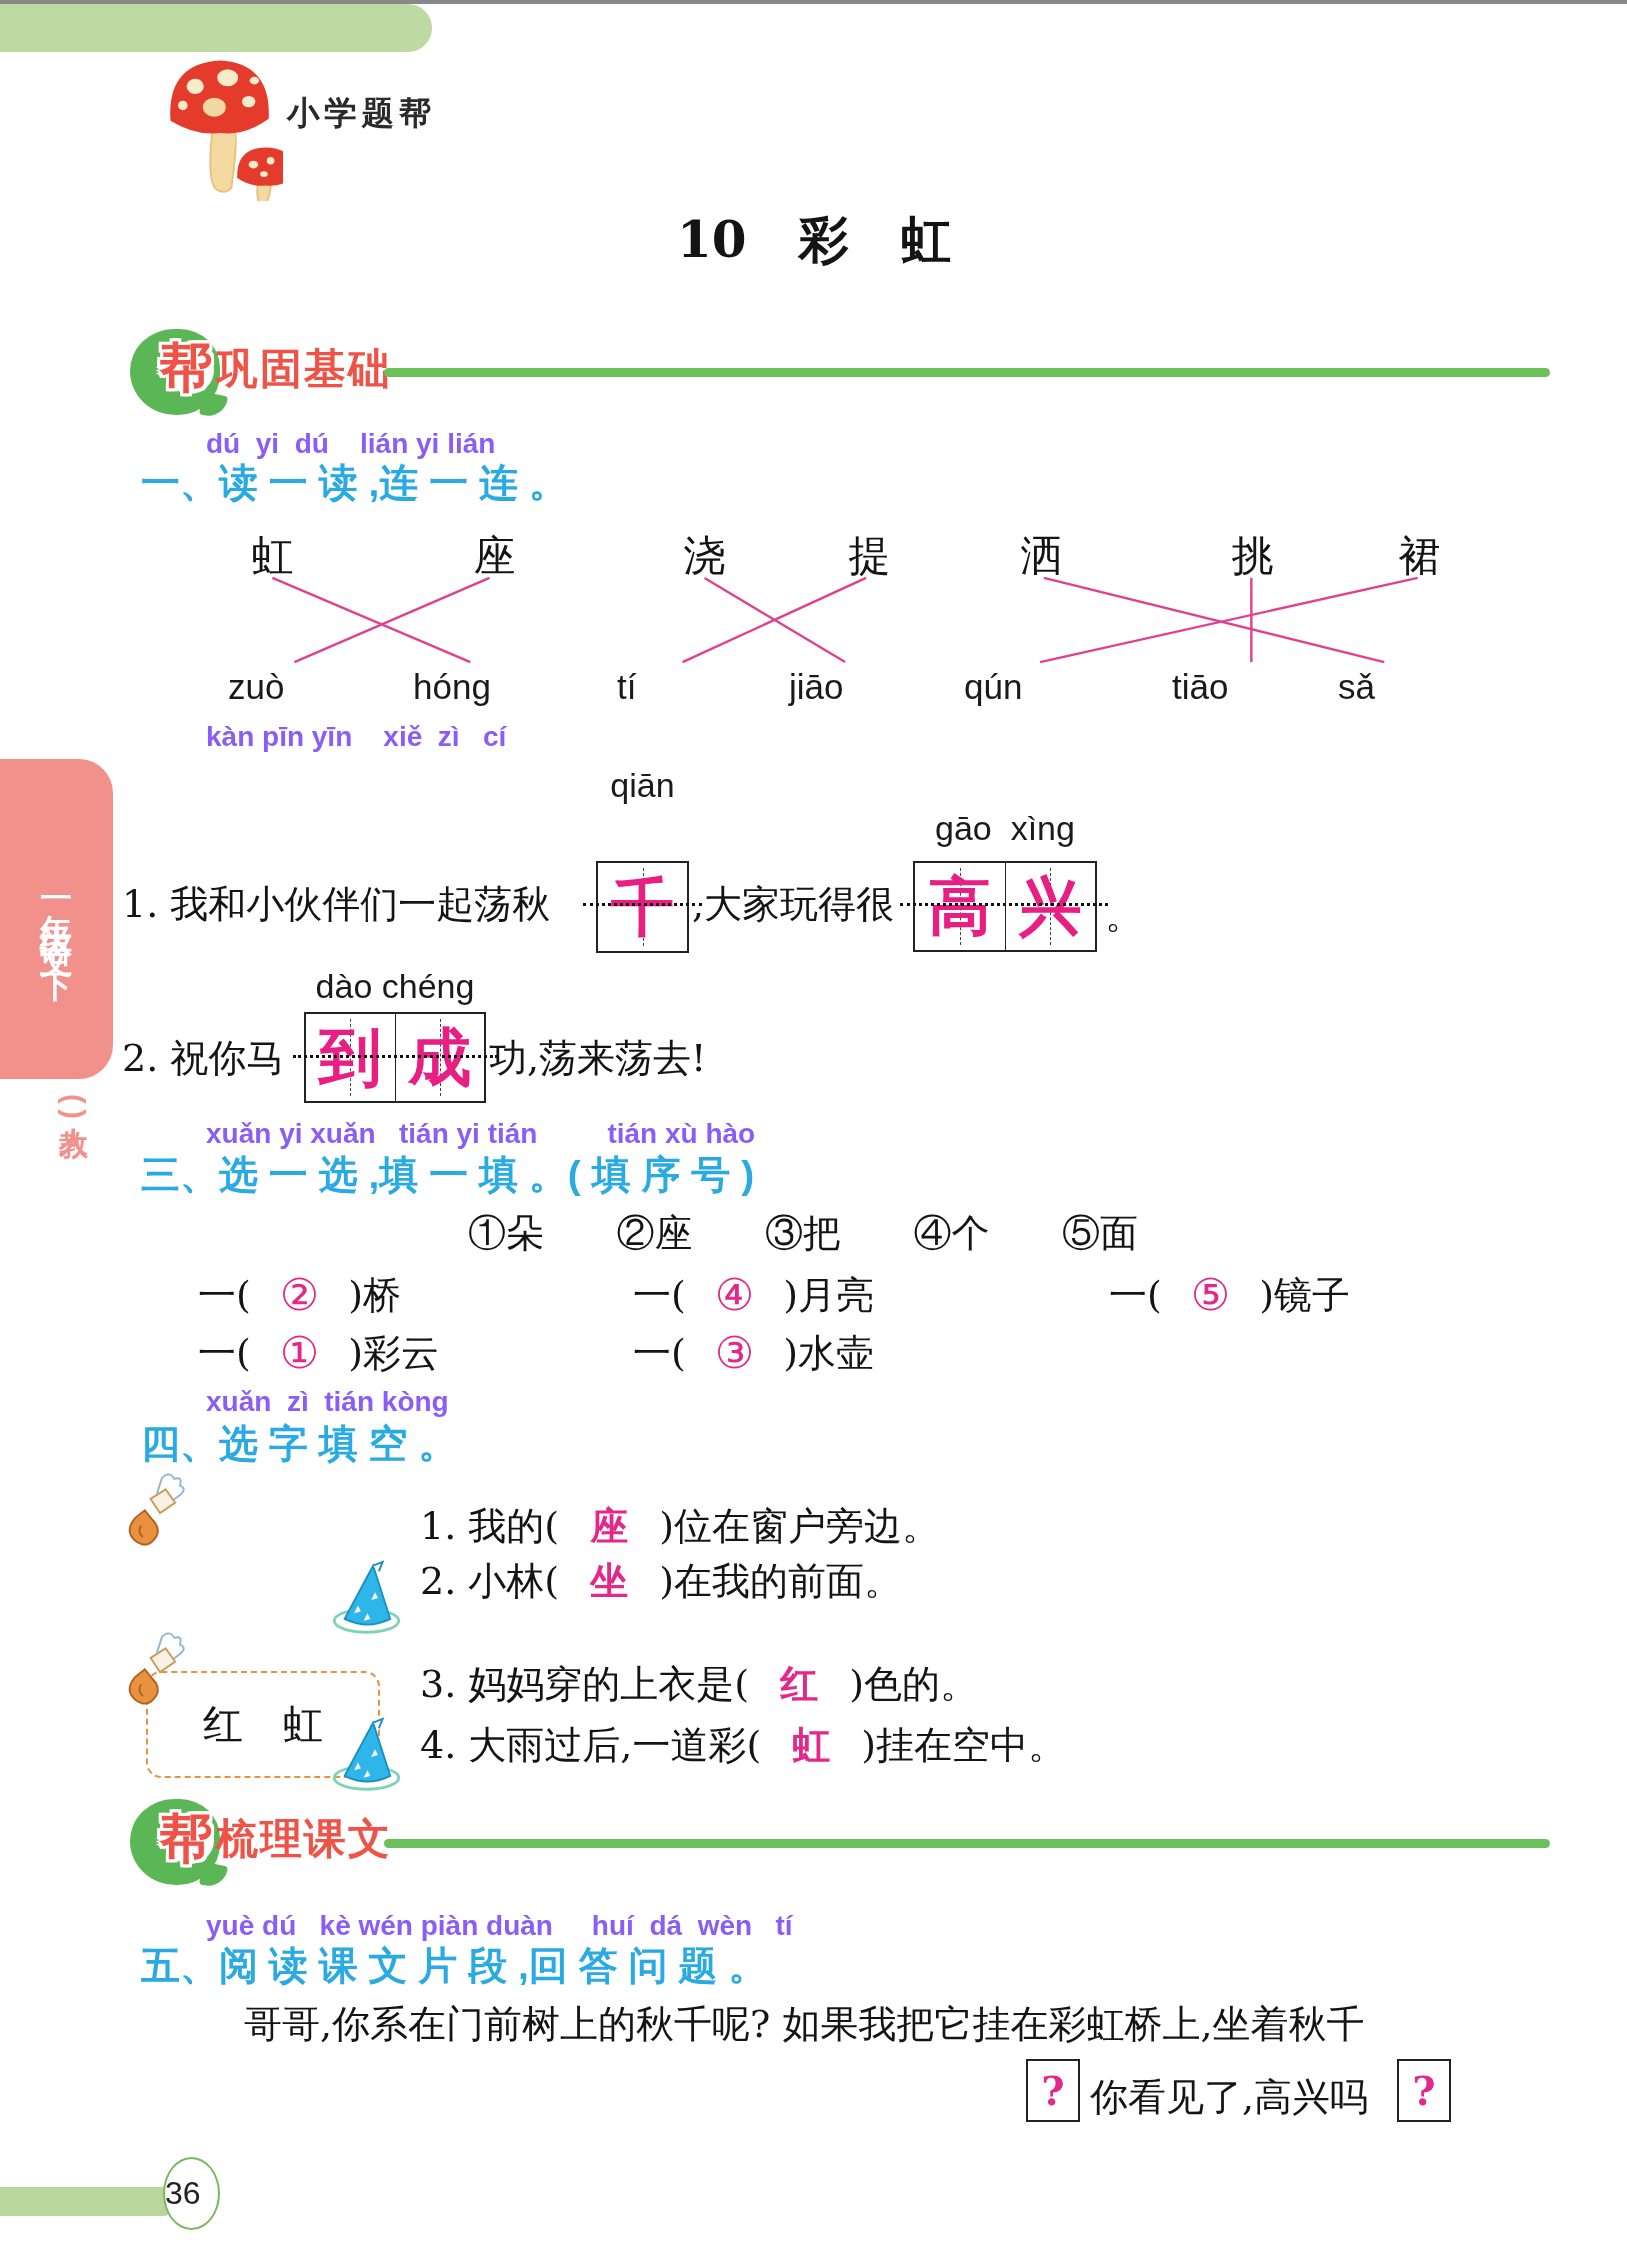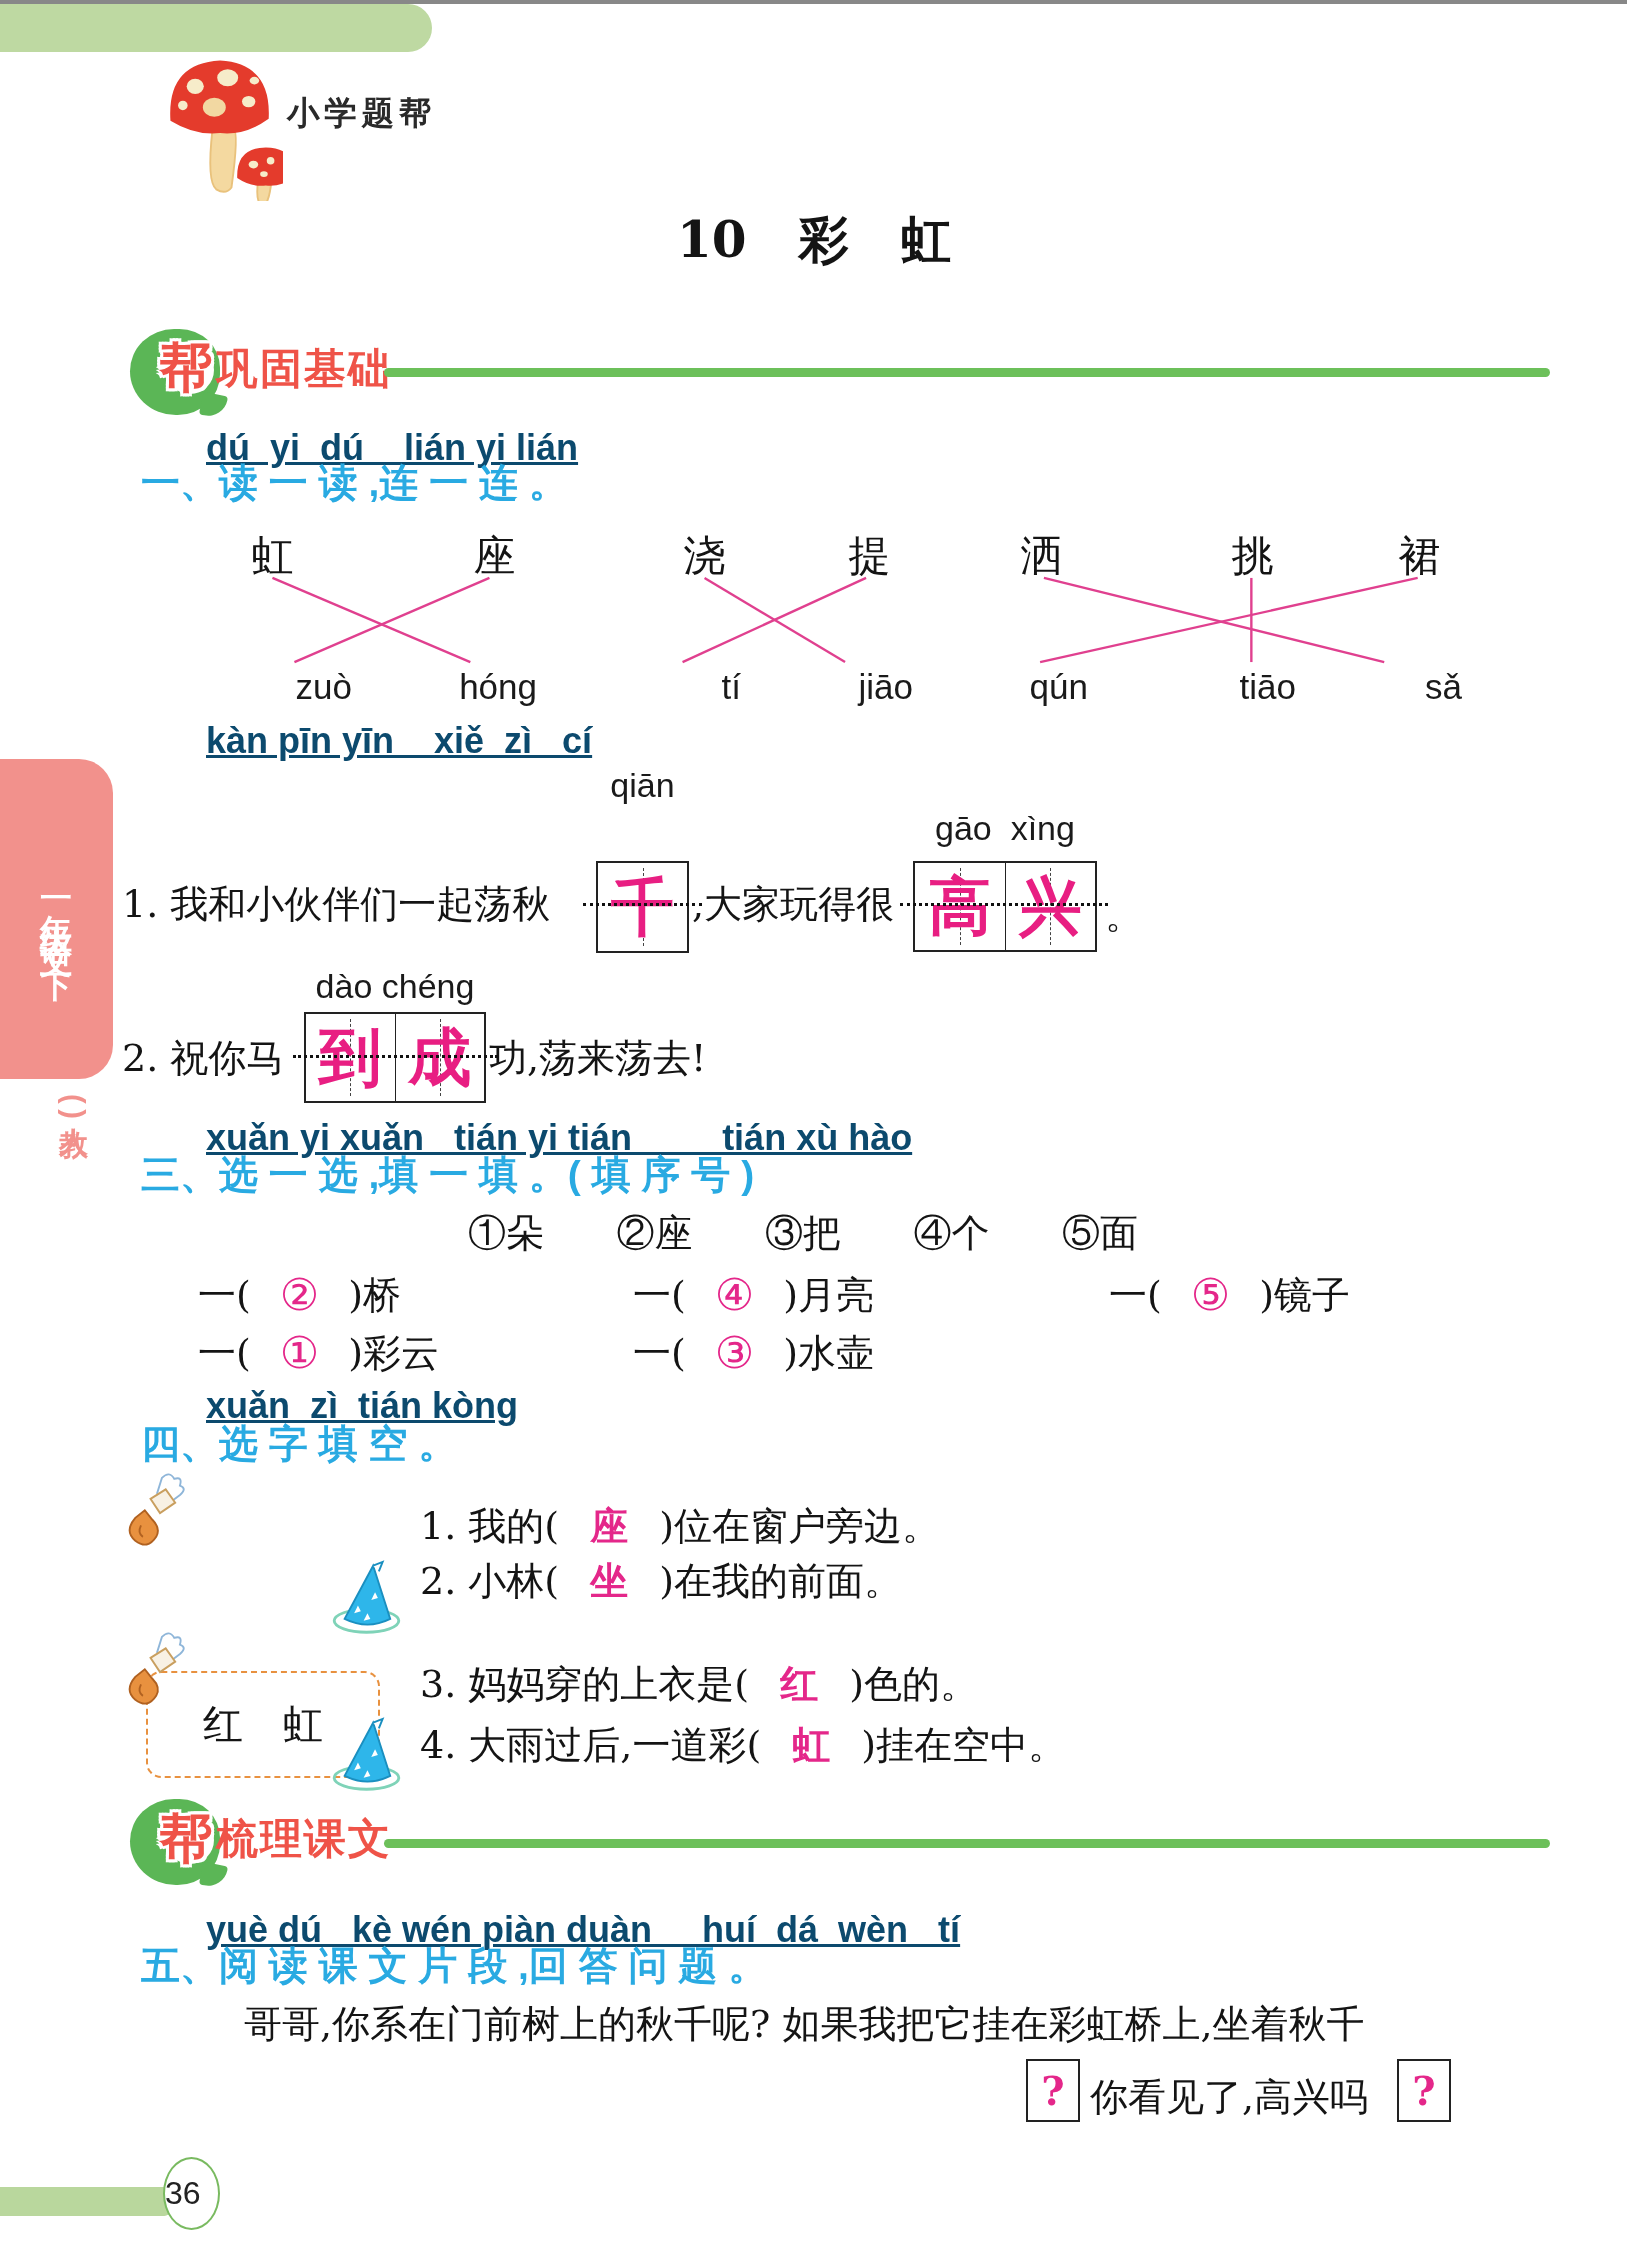--- a/index.html
+++ b/index.html
@@ -23,28 +23,28 @@
   
   .sec-blob { width:90px; height:86px; background:#5bb656; border-radius:50% 46% 48% 52%; }
   .sec-blob::after { content:""; position:absolute; right:5.7px; top:17px; width:48px; height:48px; background:#fff; border-radius:50%; }
   .sec-blob::before { content:""; position:absolute; right:-5.7px; bottom:-1.9px; width:25px; height:23px; background:#5bb656; border-radius:1.9px 3.8px 21px 3.8px; transform:rotate(12deg); }
   .sec-badge-char { font-family:"Liberation Sans",sans-serif; font-weight:bold; font-size:54px; color:#ef5348; line-height:1;
     text-shadow:-2.9px -2.9px 0 #fff,2.9px -2.9px 0 #fff,-2.9px 2.9px 0 #fff,2.9px 2.9px 0 #fff,0 -2.9px 0 #fff,0 2.9px 0 #fff,-2.9px 0 0 #fff,2.9px 0 0 #fff; }
   .sec-title { font-family:"Liberation Sans",sans-serif; font-weight:bold; font-size:42px; color:#ef5348; letter-spacing:1.9px; line-height:1; }
   .sec-line { height:8.6px; background:#6cc05a; border-radius:4.8px; }
 
   
-  .py-blue { color:#0c4a6e; font-family:"Liberation Sans",sans-serif; font-weight:bold; font-size:36px; white-space:pre; line-height:1;text-decoration:underline; }
+  .py-blue { color:#8b5cf6; font-family:"Liberation Sans",sans-serif; font-weight:bold; font-size:28px; white-space:pre; line-height:1; }
   .head-blue { color:#29aae2; font-family:"Liberation Sans",sans-serif; font-weight:bold; font-size:39px; white-space:pre; line-height:1; }
 
   .body40 { font-size:38px; line-height:1.2; }
 
   
   .m-char { width:57px; text-align:center; font-size:42px; }
-  .m-py { width:124px; text-align:right; font-family:"Liberation Sans",sans-serif; font-size:35px; color:#1a1a1a; }
+  .m-py { width:124px; text-align:left; font-family:"Liberation Sans",sans-serif; font-size:35px; color:#1a1a1a; }
 
   
   .py-label { text-align:center; font-family:"Liberation Sans",sans-serif; font-size:34px; color:#1a1a1a; white-space:pre; line-height:1; }
   .tbox { border:2.9px solid #222; background:#fff; display:flex; }
   .tcell { flex:1; position:relative; display:flex; align-items:center; justify-content:center; }
   .tcell + .tcell { border-left:1.9px solid #222; }
   .tcell::before { content:""; position:absolute; left:50%; top:4.8px; bottom:4.8px; border-left:1.9px dashed #444; }
   .tans { position:relative; z-index:2; font-size:63px; font-weight:bold; color:#e81e82; line-height:1; }
   .dotline { border-top:3.8px dotted #111; height:0; z-index:3; }
 

